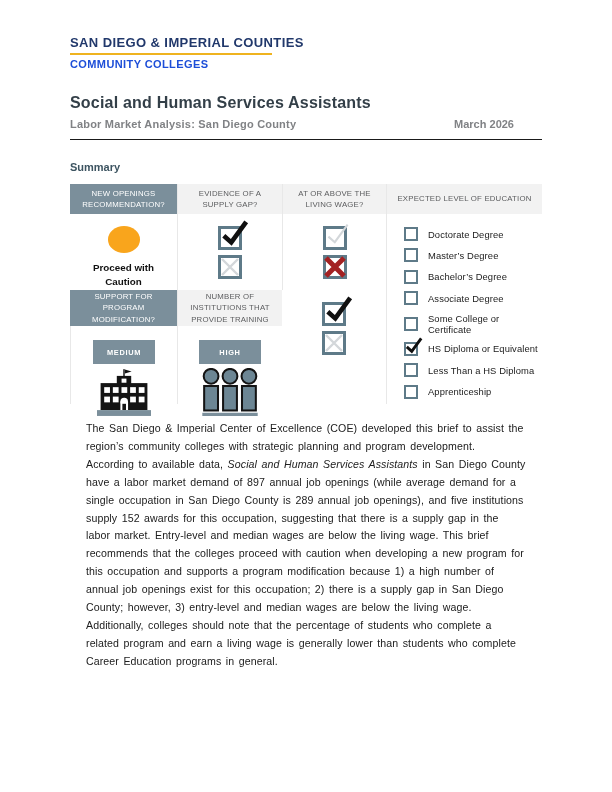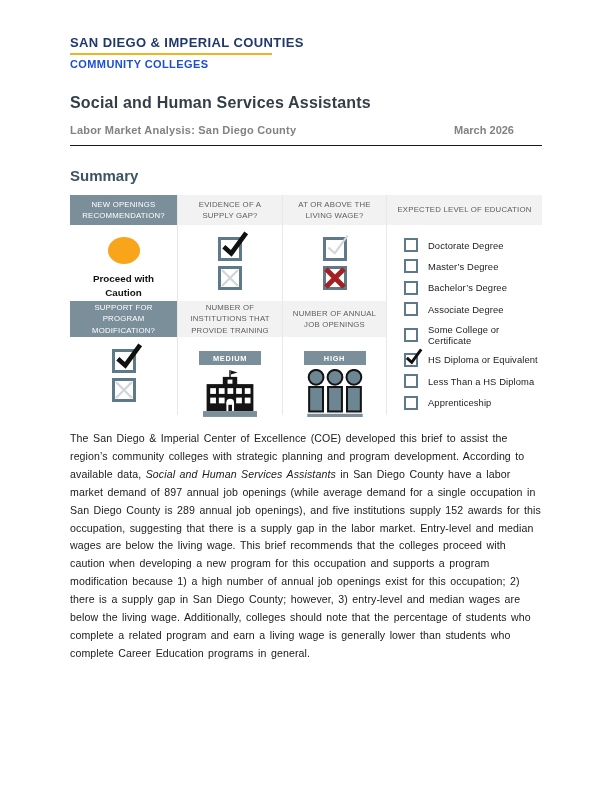--- a/index.html
+++ b/index.html
@@ -6,25 +6,25 @@
   body{
     width:612px;height:792px;background:#ffffff;overflow:hidden;
     font-family:"Liberation Sans", sans-serif;color:#222;
     box-sizing:border-box;padding:35px 70px 0 70px;
   }
   
   .logo-line1{font-size:13px;font-weight:700;color:#21386B;letter-spacing:.4px;}
   .logo-rule{width:202px;height:2px;background:#EFB31F;margin:2.5px 0 3px 0;}
   .logo-line2{font-size:11px;font-weight:700;color:#1d4ed8;letter-spacing:.4px;}
   .doc-title{font-size:16px;font-weight:700;color:#333F48;margin:24px 0 0 0;letter-spacing:.2px;}
-  .subtitle-row{display:flex;justify-content:space-between;align-items:baseline;margin-top:12px;}
+  .subtitle-row{display:flex;justify-content:space-between;align-items:baseline;margin-top:6px;}
   .subtitle{font-size:11px;font-weight:700;color:#808285;letter-spacing:.2px;}
   .doc-date{font-size:11px;font-weight:700;color:#808285;margin-right:28px;}
   .hrule{height:1.5px;background:#1a1a1a;margin-top:9px;}
-  .section-heading{font-size:15px;font-weight:700;color:#3D5461;margin:21px 0 0 0;}
+  .section-heading{font-size:11px;font-weight:700;color:#3D5461;margin:21px 0 0 0;}
 
   
   .sgrid{display:grid;grid-template-columns:107px 105px 104px 156px;
          grid-template-rows:30px 76px 36px 78px;margin-top:11px;}
   .cell{box-sizing:border-box;}
   .divl{border-left:1px solid #E8E8E8;}
   .hd{display:flex;align-items:center;justify-content:center;text-align:center;
       font-size:7.8px;line-height:1.45;letter-spacing:.2px;color:#5B5C5E;
       background:#F2F2F2;padding:2px 6px;}
   .hd.slate{background:#7B8F9B;color:#ffffff;}
@@ -37,21 +37,21 @@
 
   
   .pair{display:flex;flex-direction:column;align-items:center;gap:5px;}
   .cb{width:18px;height:18px;border:3px solid #5E7A88;background:#fff;position:relative;}
   .cb svg{position:absolute;overflow:visible;}
   .cb.strong-check svg{width:28px;height:28px;top:-9px;left:0px;}
   .cb.faint-check svg{width:24px;height:24px;top:-6px;left:0px;}
   .cb.faint-x svg, .cb.red-x svg{width:22px;height:22px;top:-2px;left:-2px;}
 
   
-  .lvl-badge{min-width:62px;height:14px;background:#7B8F9B;color:#fff;font-size:7.4px;
+  .lvl-badge{min-width:62px;height:24px;background:#7B8F9B;color:#fff;font-size:7.4px;
              font-weight:700;letter-spacing:.7px;display:flex;align-items:center;
              justify-content:center;margin:2px 0 4px 0;}
   .icon-wrap{display:flex;flex-direction:column;align-items:center;}
 
   
   .edu{grid-column:4;grid-row:2/5;padding:13px 0 0 17px;}
   .edu-row{display:flex;align-items:center;margin-bottom:7.4px;}
   .scb{width:10px;height:10px;border:2px solid #5E7A88;background:#fff;position:relative;flex:0 0 auto;}
   .scb svg{position:absolute;overflow:visible;width:18px;height:18px;top:-7px;left:-1px;display:none;}
   .scb.is-checked svg{display:block;}
@@ -154,21 +154,20 @@
       <span class="edu-label">Less Than a HS Diploma</span>
     </div>
     <div class="edu-row">
       <span class="scb"></span>
       <span class="edu-label">Apprenticeship</span>
     </div>
   </div>
 
   <div class="cell hd slate">SUPPORT FOR PROGRAM MODIFICATION?</div>
   <div class="cell hd divl">NUMBER OF INSTITUTIONS THAT PROVIDE TRAINING</div>
-  <div class="cell hd divl">NUMBER OF ANNUAL JOB OPENINGS</div>
 
   <div class="cell content">
     <div class="pair">
       <div class="cb strong-check">
         <svg viewBox="0 0 30 30">
             <path d="M3 17 L11 24 L27 2" fill="none" stroke="#101010" stroke-width="5"></path>
           </svg>
       </div>
       <div class="cb faint-x">
         <svg viewBox="0 0 22 22">
@@ -212,16 +211,16 @@
         <rect x="3" y="19.5" width="15" height="26.5" fill="#6C8694" stroke="#141414" stroke-width="2.2"></rect>
         <rect x="23.5" y="19.5" width="15" height="26.5" fill="#6C8694" stroke="#141414" stroke-width="2.2"></rect>
         <rect x="44" y="19.5" width="15" height="26.5" fill="#6C8694" stroke="#141414" stroke-width="2.2"></rect>
         <rect x="1" y="48.5" width="60" height="3.5" fill="#7B8F9B"></rect>
       </svg>
     </div>
   </div>
 </section>
 
 <section class="body-text">
-  <p style="margin:0;">
+  <p style="margin:16px;">
     <span>The San Diego &amp; Imperial Center of Excellence (COE) developed this brief to assist the region’s community colleges with strategic planning and program development. According to available data, </span><em>Social and Human Services Assistants</em><span> in San Diego County have a labor market demand of 897 annual job openings (while average demand for a single occupation in San Diego County is 289 annual job openings), and five institutions supply 152 awards for this occupation, suggesting that there is a supply gap in the labor market. Entry-level and median wages are below the living wage. This brief recommends that the colleges proceed with caution when developing a new program for this occupation and supports a program modification because 1) a high number of annual job openings exist for this occupation; 2) there is a supply gap in San Diego County; however, 3) entry-level and median wages are below the living wage. Additionally, colleges should note that the percentage of students who complete a related program and earn a living wage is generally lower than students who complete Career Education programs in general.</span>
   </p>
 </section>
 
 </body></html>

